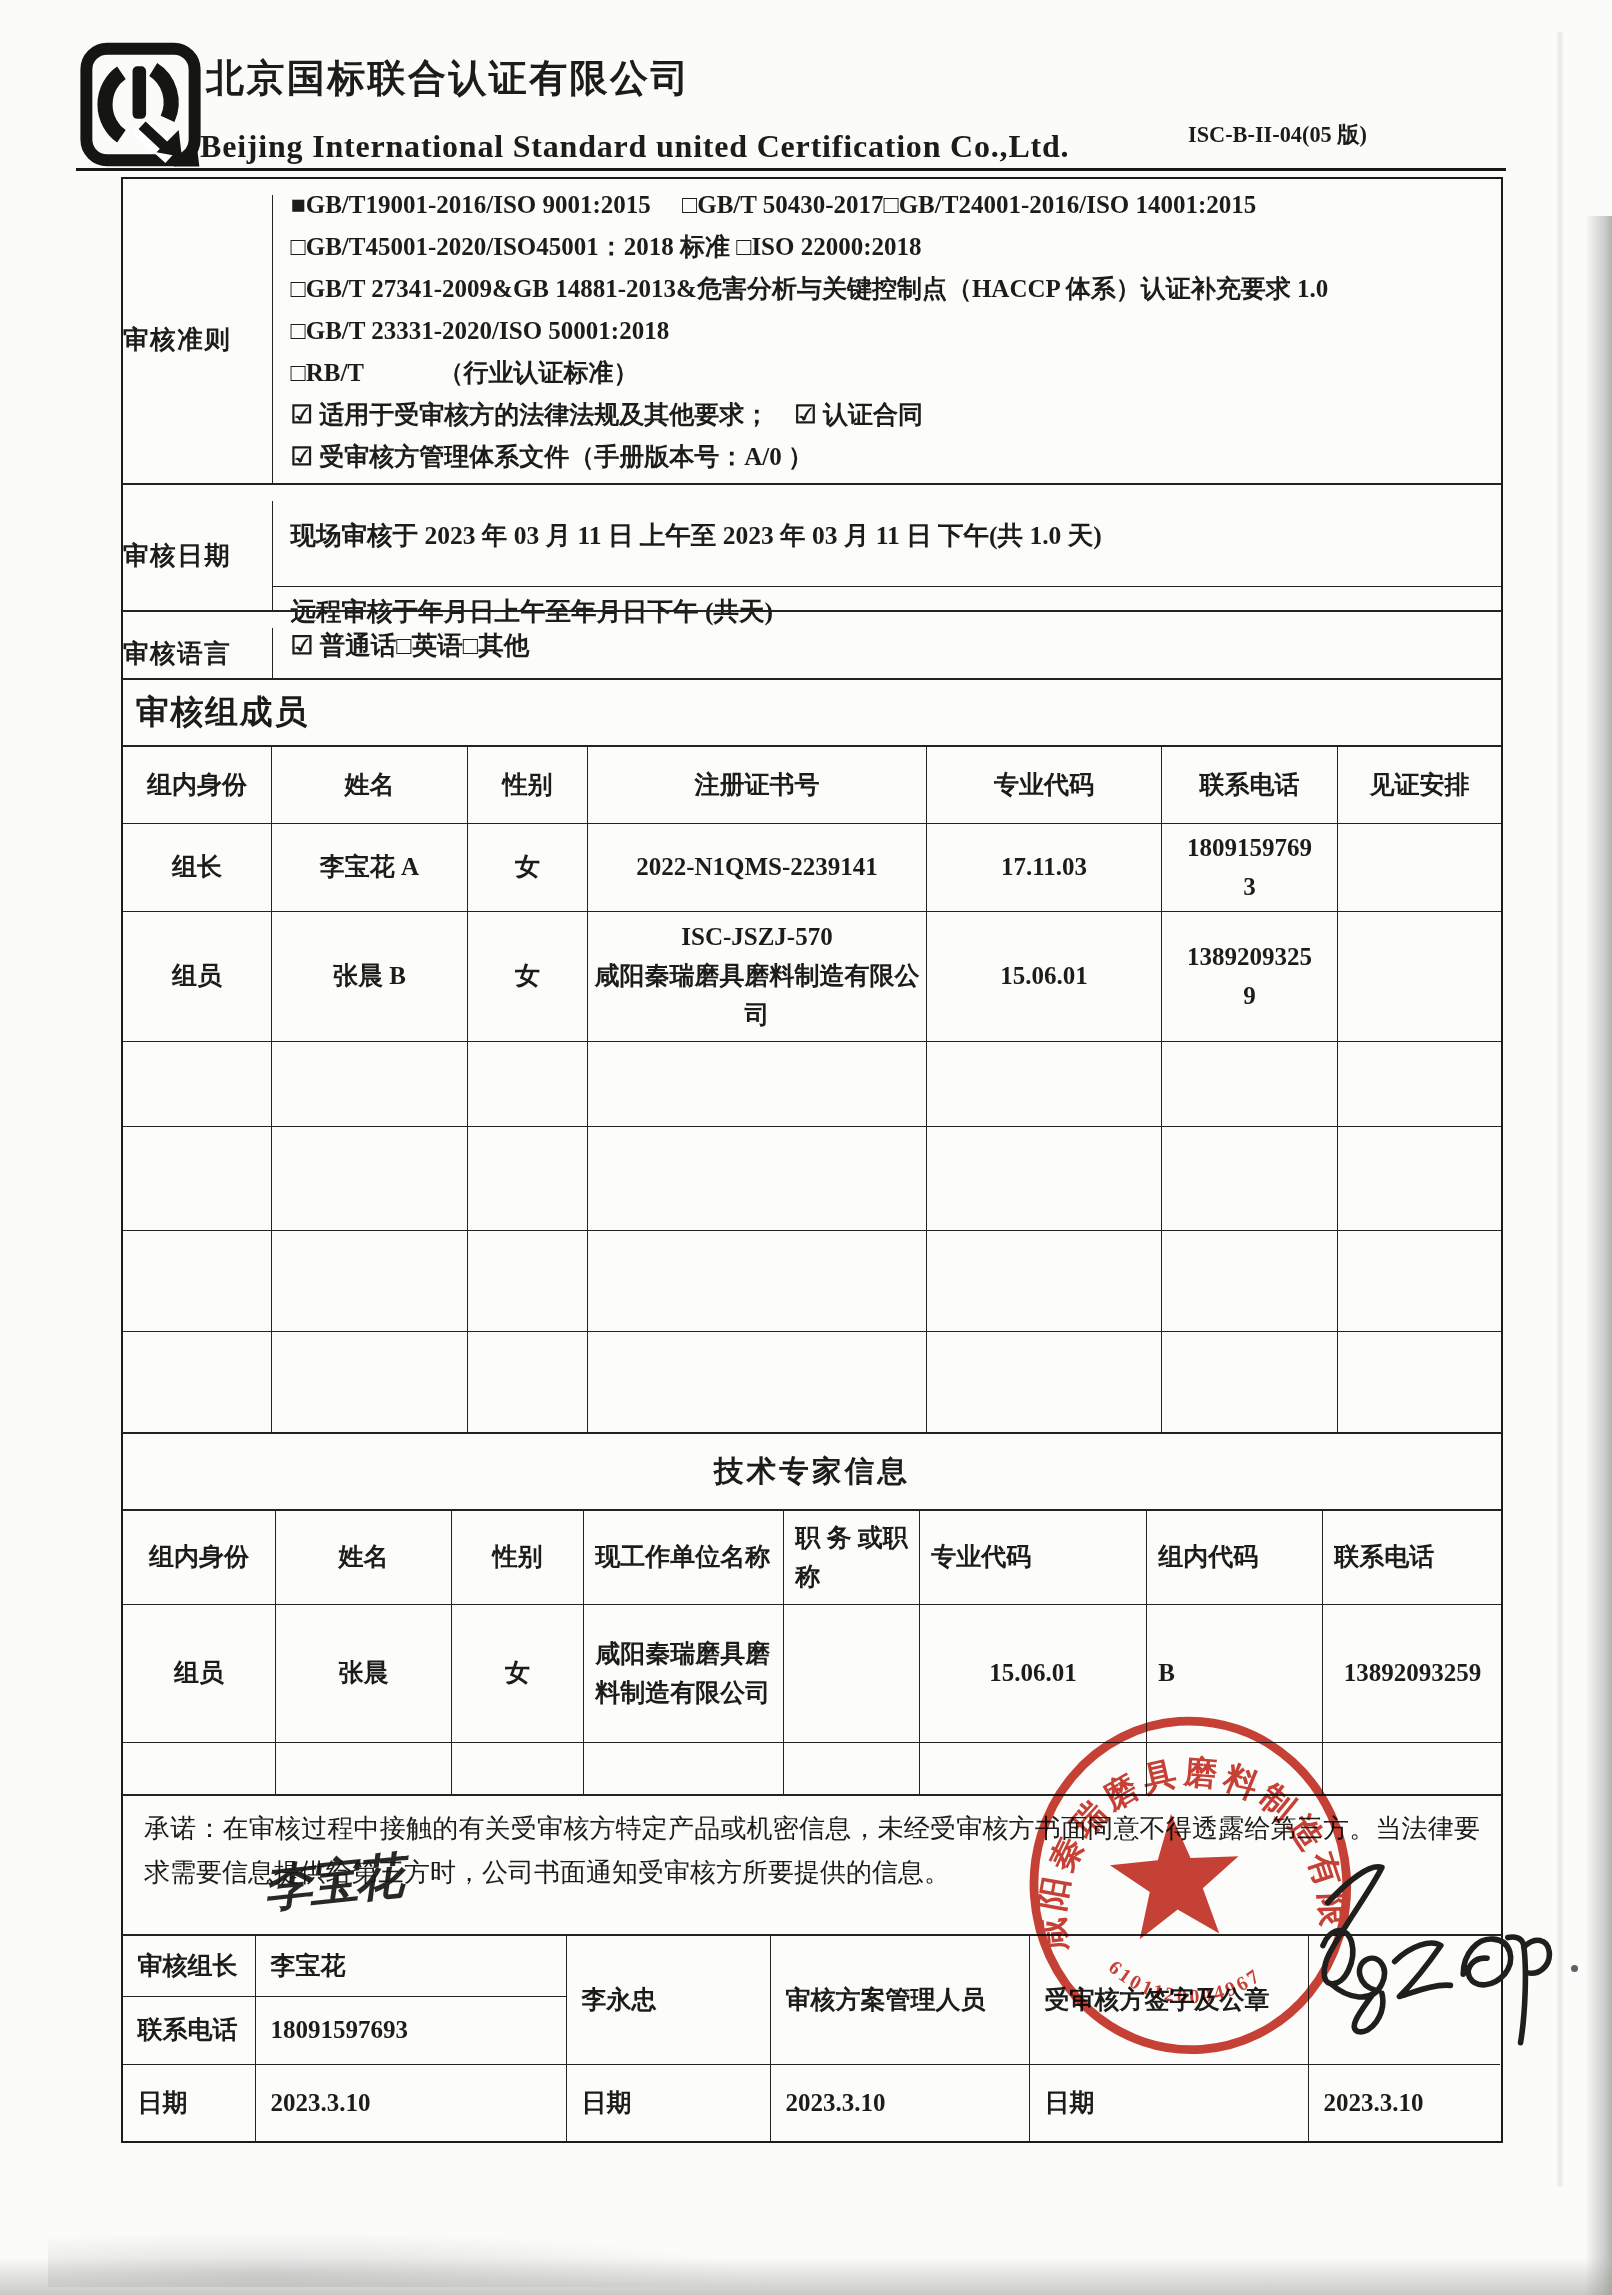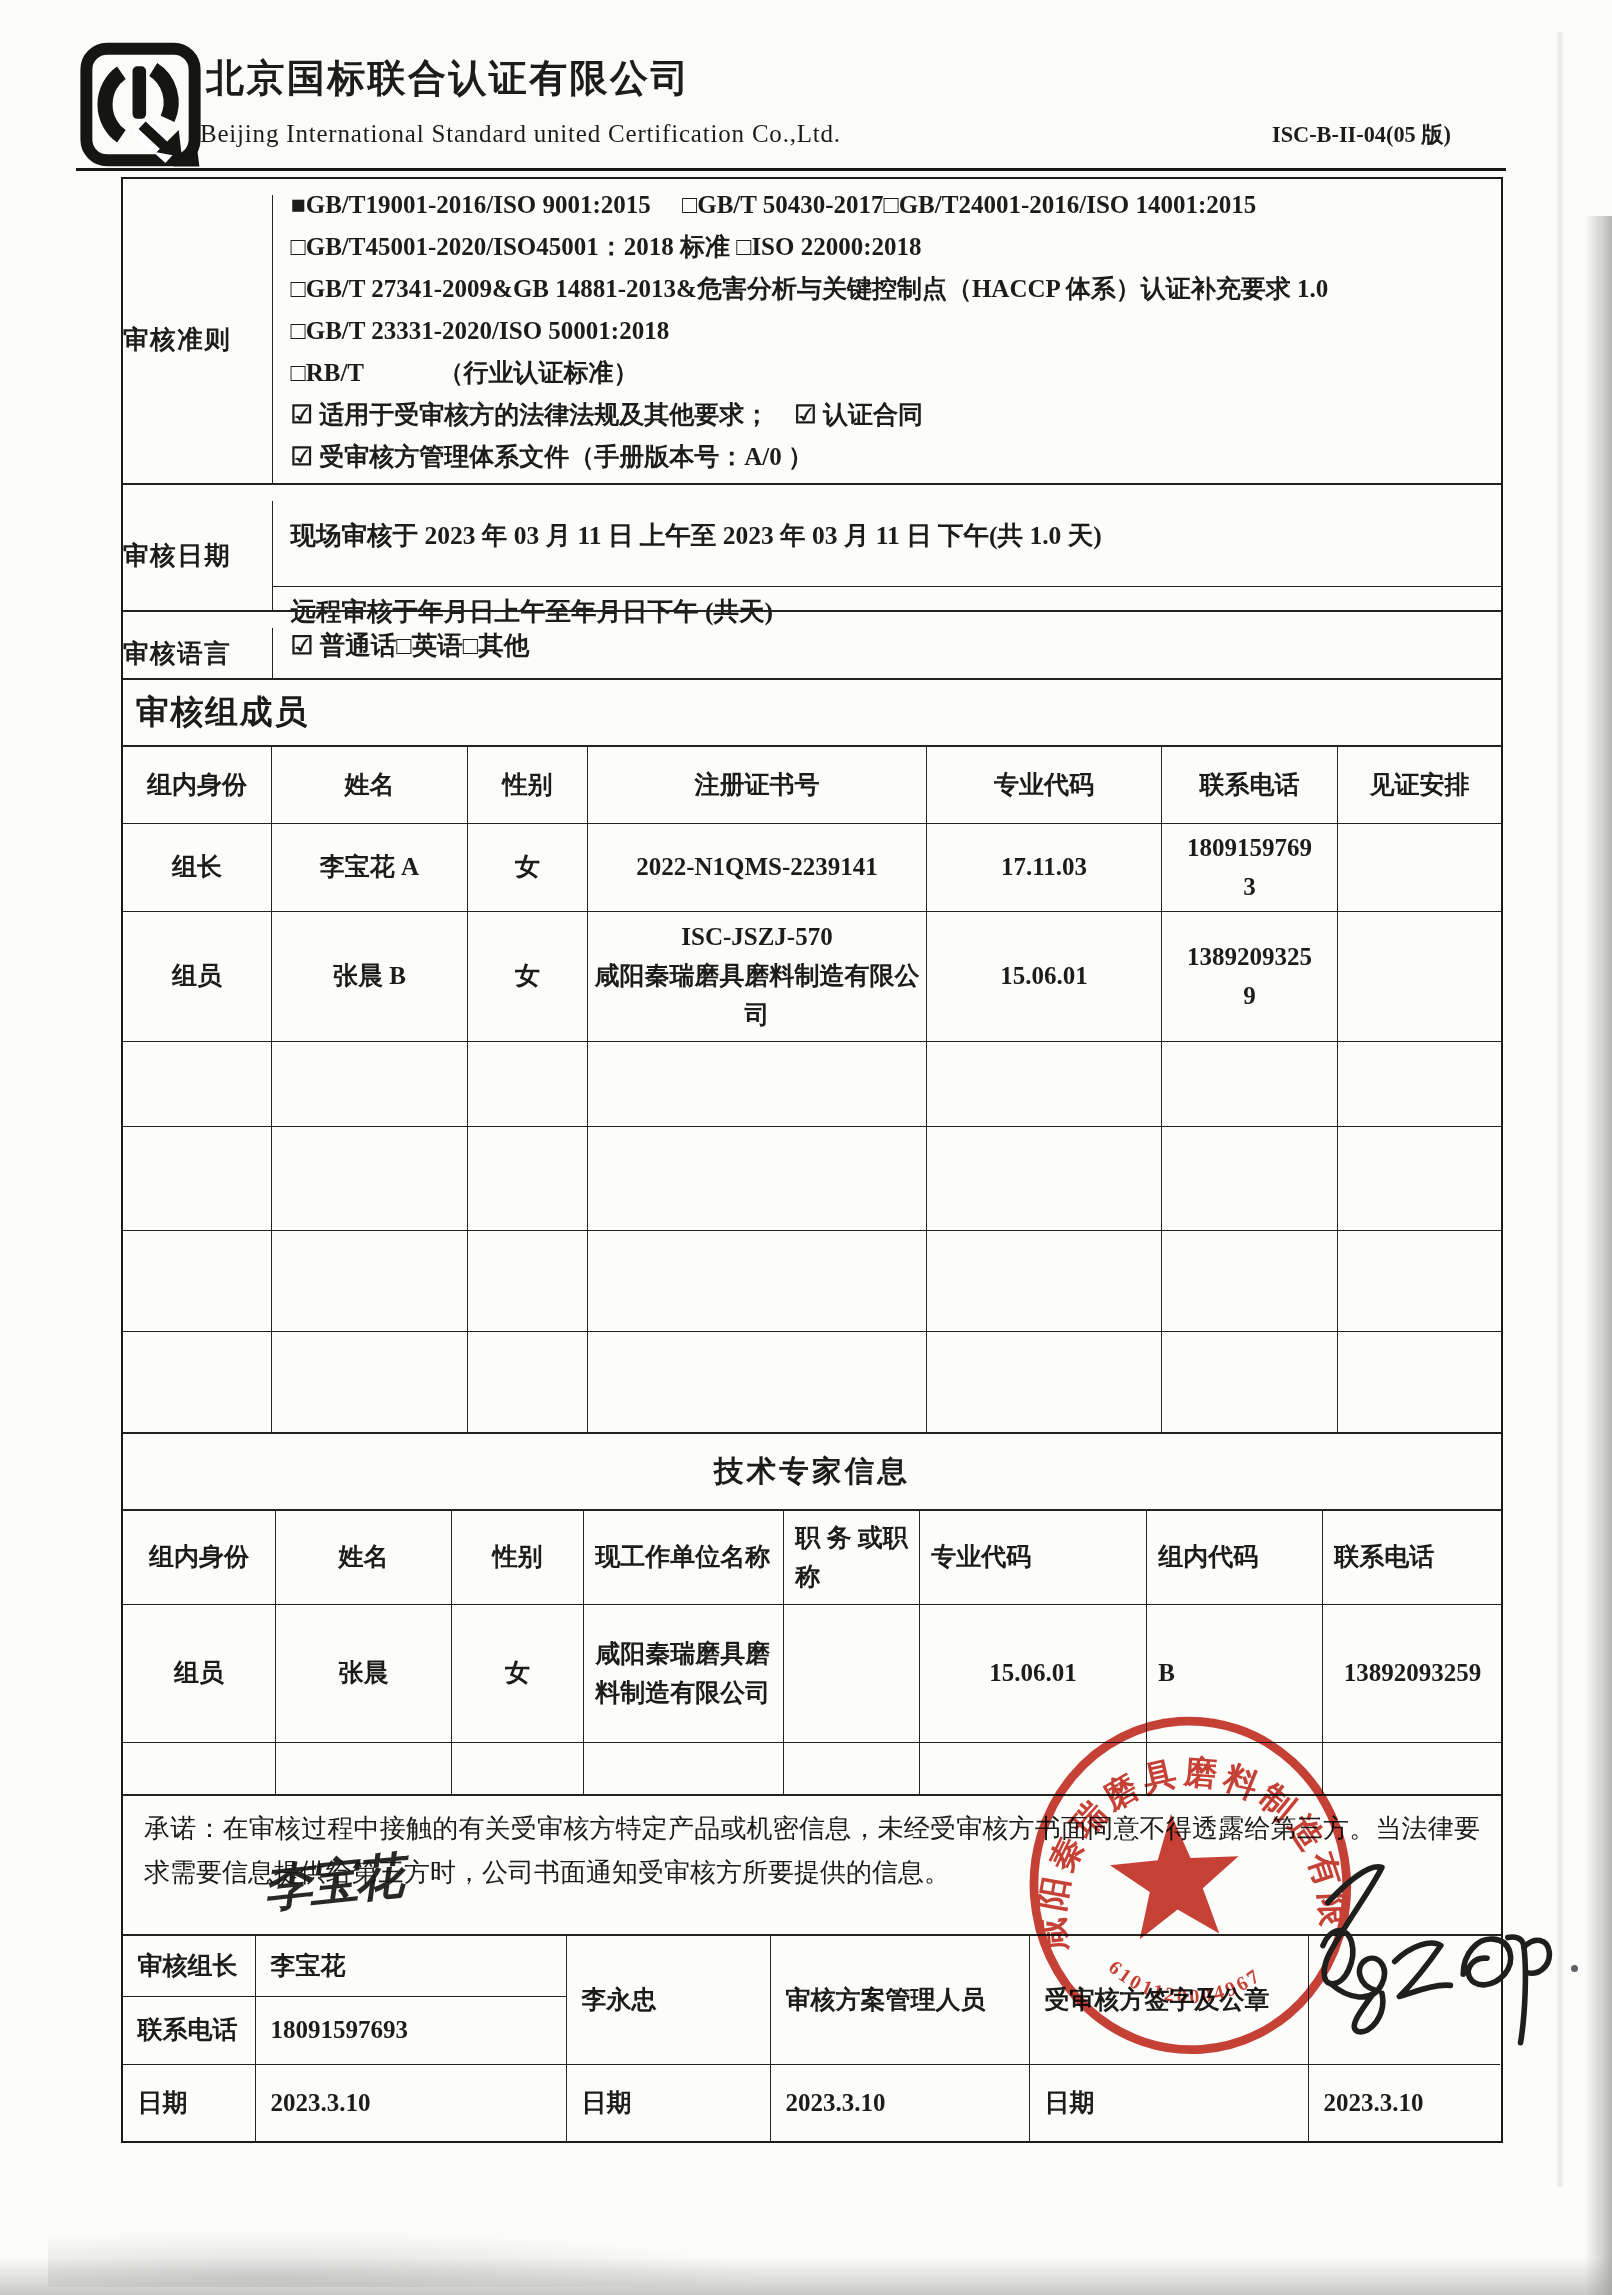--- a/index.html
+++ b/index.html
@@ -16,22 +16,22 @@
   .scan-bottom-band{position:absolute;left:0;bottom:0;width:100%;height:37px;
     background:linear-gradient(to bottom,rgba(170,170,168,0),rgba(150,150,146,.5));}
   .scan-smudge{position:absolute;left:48px;bottom:8px;width:718px;height:56px;
     background:radial-gradient(ellipse at 30% 80%,rgba(120,120,125,.25),rgba(120,120,125,0) 70%);}
   .scan-crease{position:absolute;top:32px;right:48px;width:8px;height:2155px;
     background:linear-gradient(to right,rgba(140,140,140,0),rgba(140,140,140,.18),rgba(140,140,140,0));}
 
   
   .logo{position:absolute;left:80px;top:42px;width:121px;height:125px;}
   .company-cn{position:absolute;left:206px;top:53px;font-size:38px;font-weight:700;letter-spacing:2.4px;}
-  .company-en{position:absolute;left:200px;top:120px;font-size:25px;font-weight:400;letter-spacing:0.8px;}
-  .doc-code{position:absolute;left:1272px;top:120px;font-size:22.3px;font-weight:700;}
+  .company-en{position:absolute;left:200px;top:128px;font-size:32px;font-weight:700;letter-spacing:0.8px;}
+  .doc-code{position:absolute;left:1188px;top:120px;font-size:22.3px;font-weight:700;}
   .head-rule{position:absolute;left:76px;top:168px;width:1430px;height:3.2px;background:#181816;}
 
   
   .form{position:absolute;left:121px;top:177px;width:1382px;border:2.4px solid #1b1b19;box-sizing:border-box;background:rgba(255,255,255,.35);}
   .sec{border-top:2.4px solid #23231f;box-sizing:border-box;position:relative;}
   .sec:first-child{border-top:none;}
   .fr{display:flex;}
   .lbl{width:150px;flex:0 0 150px;border-right:1.6px solid #23231f;box-sizing:border-box;
        display:flex;align-items:center;justify-content:flex-start;padding-left:0;
        font-size:25.5px;font-weight:700;letter-spacing:1.6px;margin-top:16px;}

